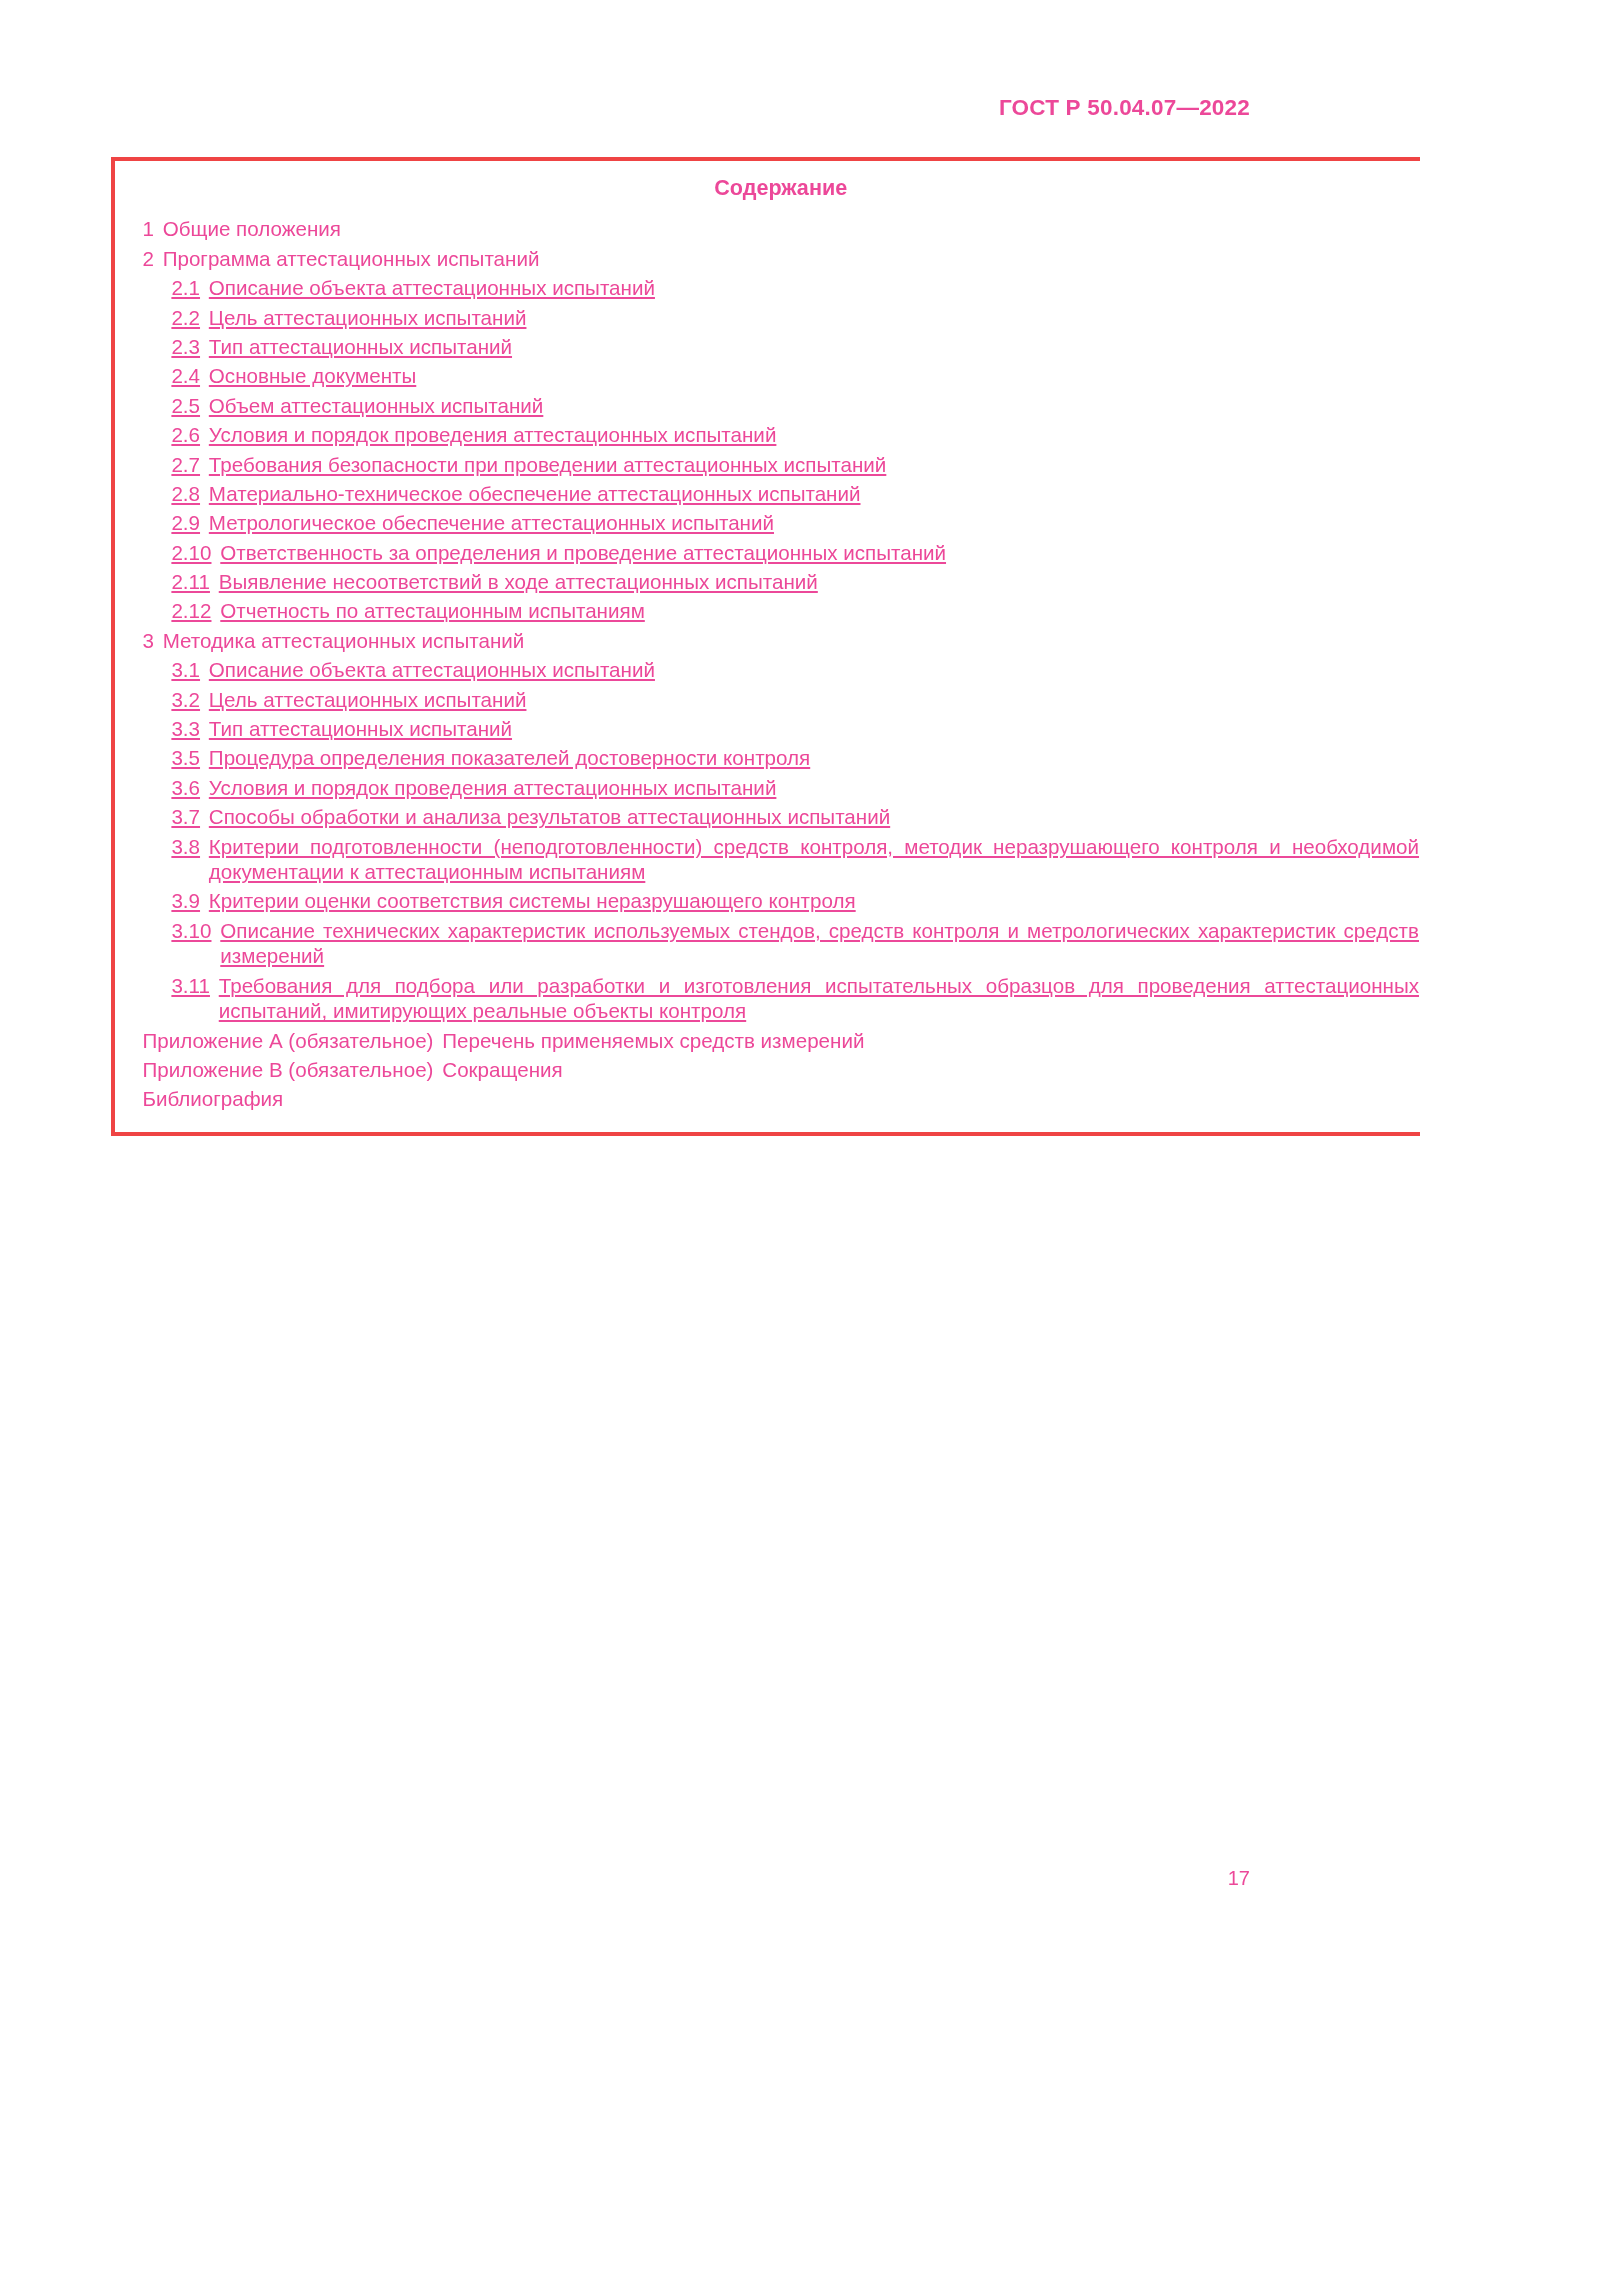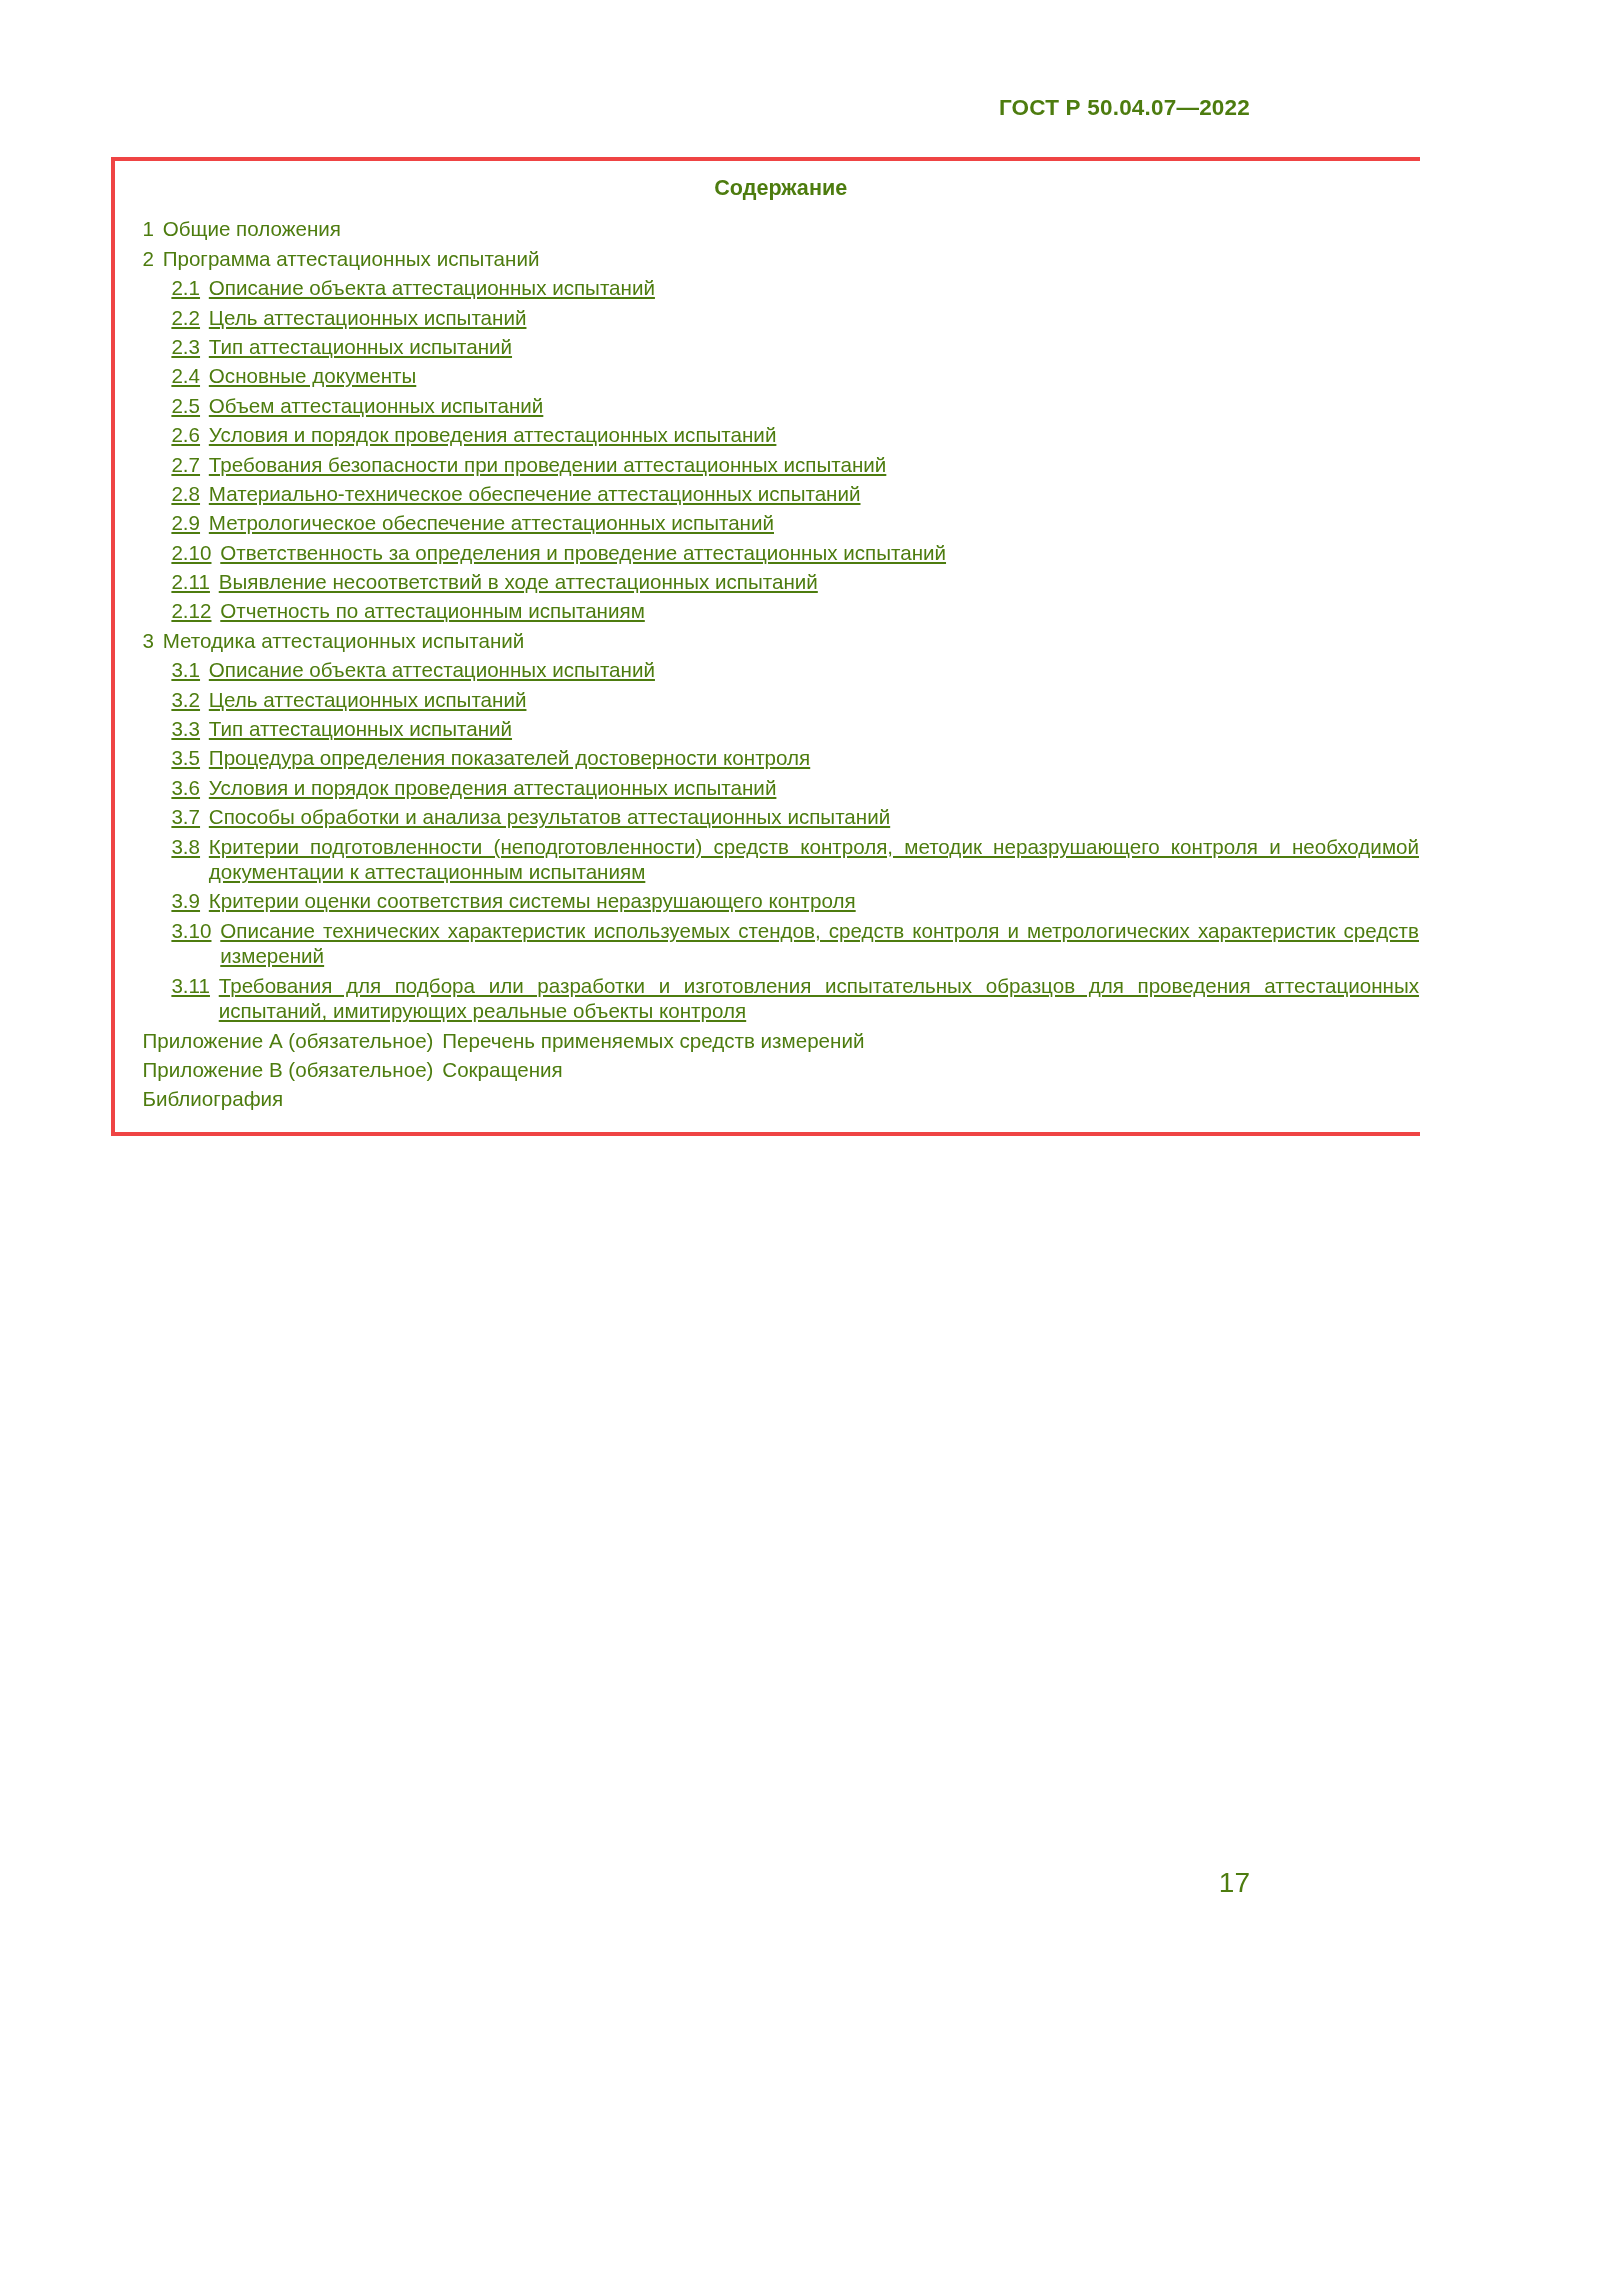--- a/index.html
+++ b/index.html
@@ -6,21 +6,21 @@
     margin: 0;
     padding: 0;
     background: #ffffff;
   }
   .page {
     position: relative;
     width: 1420px;
     height: 2293px;
     background: #ffffff;
     font-family: "Liberation Sans", "DejaVu Sans", sans-serif;
-    color: #4d7c0f;
+    color: #ec4899;
     overflow: hidden;
   }
   .doc-number {
     position: absolute;
     top: 95px;
     right: 170px;
     font-size: 22.5px;
     font-weight: bold;
     letter-spacing: 0.2px;
   }
@@ -60,21 +60,21 @@
     display: none;
   }
   .toc-entry .txt {
     flex: 1;
     text-align: justify;
   }
   .page-number {
     position: absolute;
     top: 1867px;
     right: 170px;
-    font-size: 28px;
+    font-size: 20px;
   }
 </style>
 </head>
 <body>
 
 <div class="page">
 
   <div class="doc-number">ГОСТ Р 50.04.07—2022</div>
 
   <div class="toc-box">

